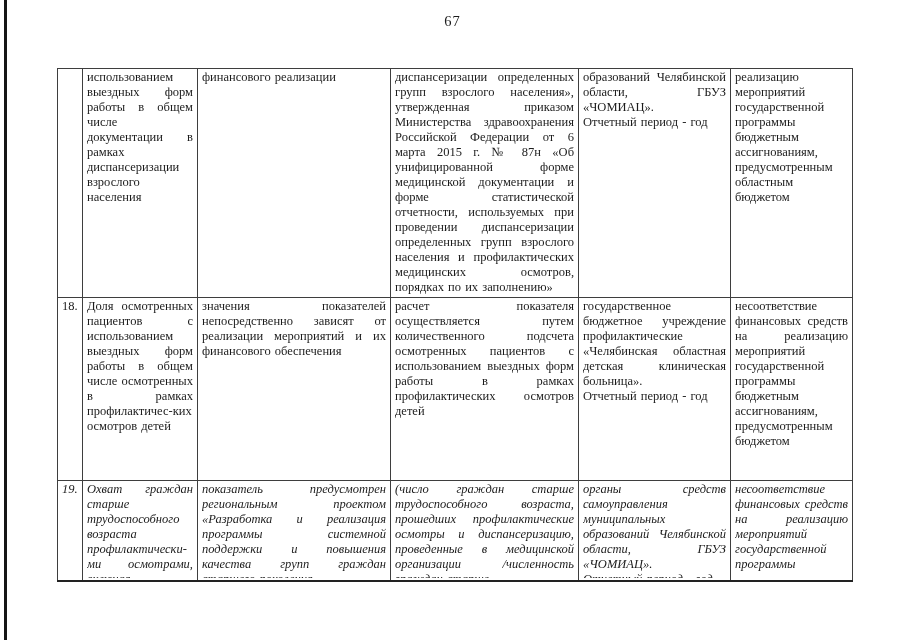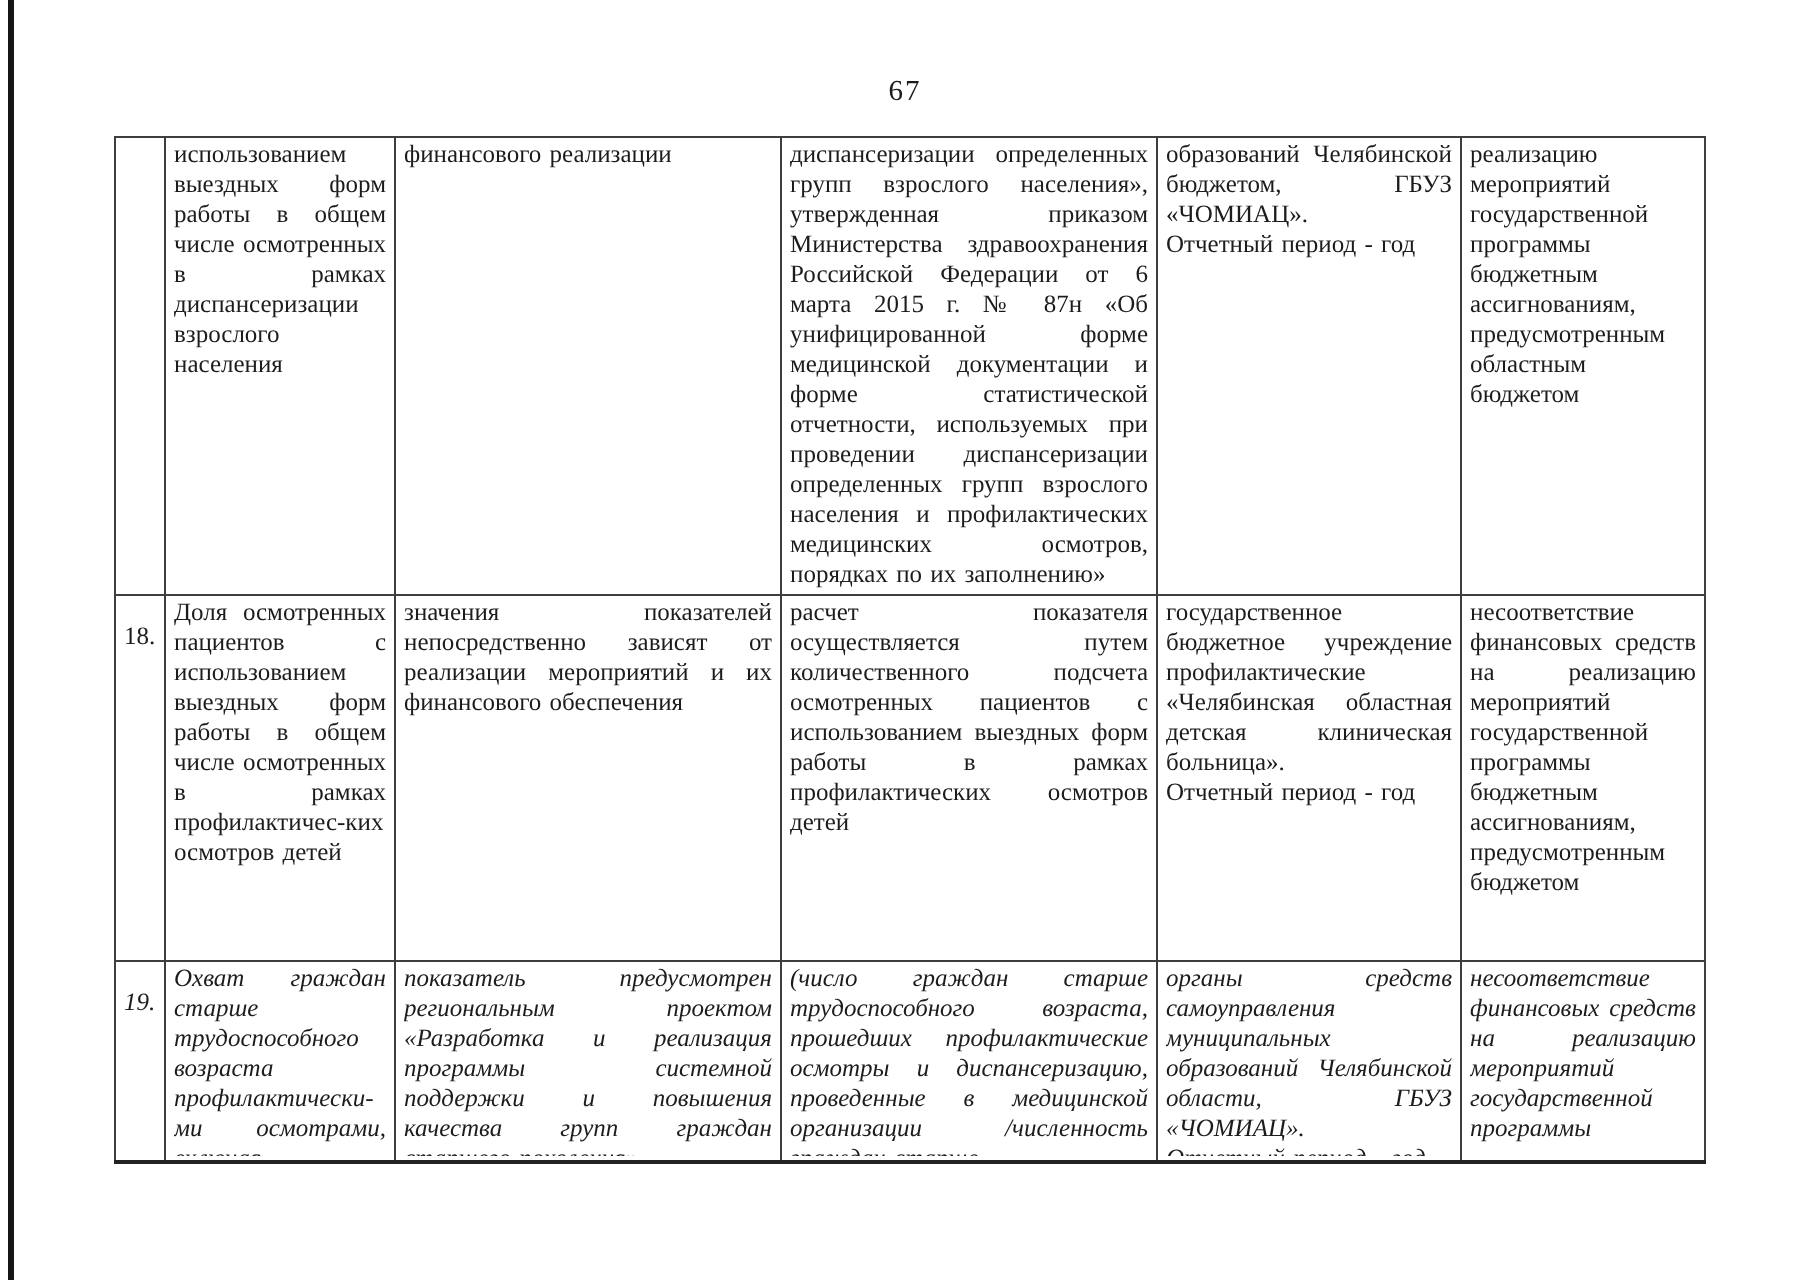--- a/index.html
+++ b/index.html
@@ -18,21 +18,21 @@
   .scan-edge-line {
     position: absolute;
     left: 4px;
     top: 0;
     width: 3px;
     height: 640px;
     background: #151515;
   }
   .page-number {
     position: absolute;
-    top: 38px;
+    top: 13px;
     left: 0;
     width: 905px;
     text-align: center;
     font-size: 14.5px;
     letter-spacing: 1px;
   }
   table.doc-table {
     position: absolute;
     left: 57px;
     top: 68px;
@@ -58,21 +58,20 @@
 
   .cell-text {
     text-align: justify;
     white-space: pre-line;
     word-spacing: 1px;
   }
   .cell-text.num {
     text-align: right;
     padding-right: 1px;
     white-space: nowrap;
-    margin-top: 12px;
   }
   
   .doc-table tbody tr:nth-child(1) { height: 225px; }
   .doc-table tbody tr:nth-child(2) { height: 183px; }
   .doc-table tbody tr:nth-child(3) { height: 100px; font-style: italic; }
   
   .doc-table tbody tr:nth-child(3) .cell-text {
     max-height: 96px;
     overflow: hidden;
   }
@@ -92,30 +91,30 @@
     <col class="col-4">
       <col class="col-5">
       <col class="col-6">
   </colgroup>
   <tbody>
       <tr>
     <td>
           <div class="cell-text num"></div>
         </td>
     <td>
-          <div class="cell-text">использованием выездных форм работы в общем числе осмотренных в рамках диспансеризации взрослого населения</div>
+          <div class="cell-text">использованием выездных форм работы в общем числе документации в рамках диспансеризации взрослого населения</div>
         </td>
     <td>
           <div class="cell-text">финансового реализации</div>
         </td>
     <td>
           <div class="cell-text">диспансеризации определенных групп взрослого населения», утвержденная приказом Министерства здравоохранения Российской Федерации от 6 марта 2015 г. № 87н «Об унифицированной форме медицинской документации и форме статистической отчетности, используемых при проведении диспансеризации определенных групп взрослого населения и профилактических медицинских осмотров, порядках по их заполнению»</div>
         </td>
     <td>
-          <div class="cell-text">образований Челябинской бюджетом, ГБУЗ «ЧОМИАЦ».
+          <div class="cell-text">образований Челябинской области, ГБУЗ «ЧОМИАЦ».
 Отчетный период - год</div>
         </td>
     <td>
           <div class="cell-text">реализацию мероприятий государственной программы бюджетным ассигнованиям, предусмотренным областным бюджетом</div>
         </td>
   </tr>
       <tr>
     <td>
           <div class="cell-text num">18.</div>
         </td>

